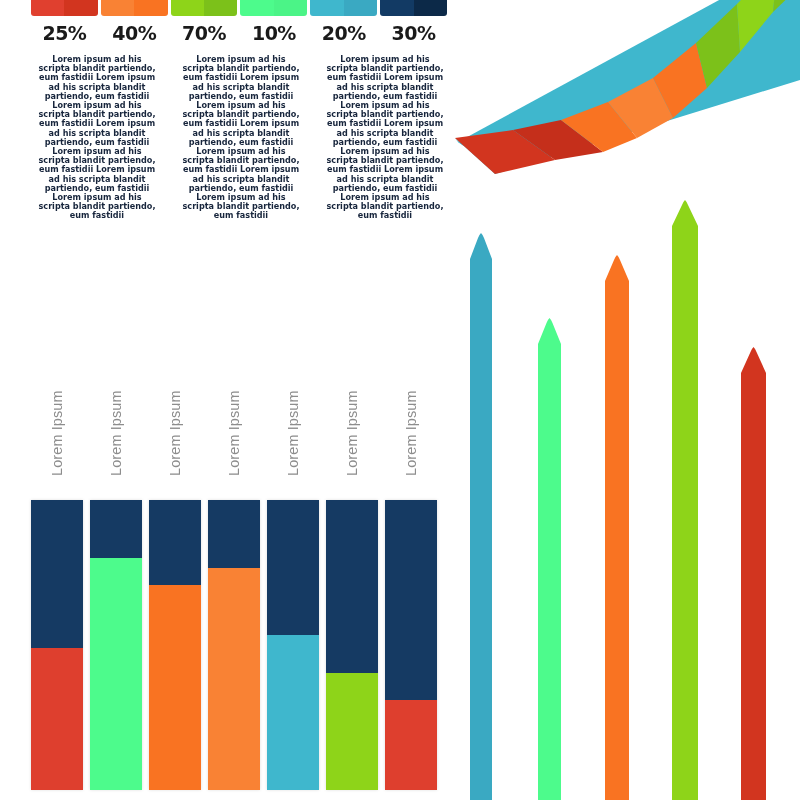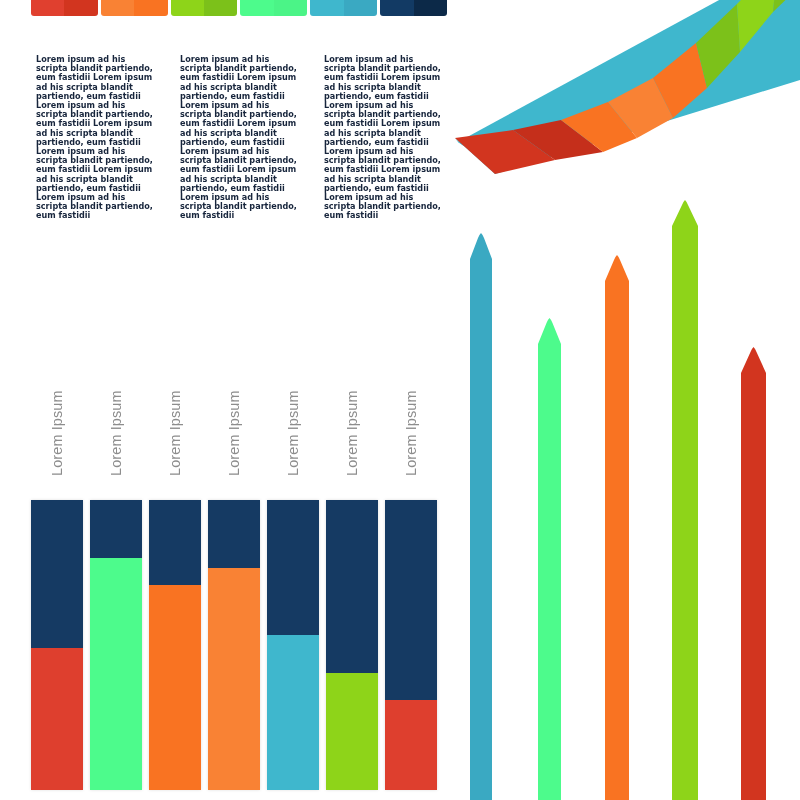--- a/index.html
+++ b/index.html
@@ -65,21 +65,21 @@
     display: flex;
     gap: 22px;
   }
   .text-col {
     width: 122px;
     font-family: "DejaVu Sans", sans-serif;
     font-size: 8.1px;
     line-height: 9.2px;
     font-weight: bold;
     color: #17253c;
-    text-align: left;
+    text-align: center;
     word-spacing: 0px;
   }
 
   
   #area-chart {
     position: absolute;
     left: 440px;
     top: -40px;
     width: 360px;
     height: 230px;
@@ -138,20 +138,28 @@
         <div class="legend-half" style="background: rgb(75, 244, 135);"></div>
       </div>
       <div class="legend-seg">
         <div class="legend-half" style="background: rgb(63, 183, 205);"></div>
         <div class="legend-half" style="background: rgb(58, 169, 194);"></div>
       </div>
       <div class="legend-seg">
         <div class="legend-half" style="background: rgb(18, 58, 100);"></div>
         <div class="legend-half" style="background: rgb(12, 41, 72);"></div>
       </div>
+    </div>
+  <div id="legend-labels">
+      <div class="legend-label">25%</div>
+      <div class="legend-label">40%</div>
+      <div class="legend-label">70%</div>
+      <div class="legend-label">10%</div>
+      <div class="legend-label">20%</div>
+      <div class="legend-label">30%</div>
     </div>
 
   <div id="text-columns">
     <div class="text-col">Lorem ipsum ad his scripta blandit partiendo, eum fastidii Lorem ipsum ad his scripta blandit partiendo, eum fastidii Lorem ipsum ad his scripta blandit partiendo, eum fastidii Lorem ipsum ad his scripta blandit partiendo, eum fastidii Lorem ipsum ad his scripta blandit partiendo, eum fastidii Lorem ipsum ad his scripta blandit partiendo, eum fastidii Lorem ipsum ad his scripta blandit partiendo, eum fastidii</div>
     <div class="text-col">Lorem ipsum ad his scripta blandit partiendo, eum fastidii Lorem ipsum ad his scripta blandit partiendo, eum fastidii Lorem ipsum ad his scripta blandit partiendo, eum fastidii Lorem ipsum ad his scripta blandit partiendo, eum fastidii Lorem ipsum ad his scripta blandit partiendo, eum fastidii Lorem ipsum ad his scripta blandit partiendo, eum fastidii Lorem ipsum ad his scripta blandit partiendo, eum fastidii</div>
     <div class="text-col">Lorem ipsum ad his scripta blandit partiendo, eum fastidii Lorem ipsum ad his scripta blandit partiendo, eum fastidii Lorem ipsum ad his scripta blandit partiendo, eum fastidii Lorem ipsum ad his scripta blandit partiendo, eum fastidii Lorem ipsum ad his scripta blandit partiendo, eum fastidii Lorem ipsum ad his scripta blandit partiendo, eum fastidii Lorem ipsum ad his scripta blandit partiendo, eum fastidii</div>
   </div>
 
   <div id="area-chart">
     <svg width="360" height="230" viewBox="0 0 360 230" xmlns="http://www.w3.org/2000/svg">

